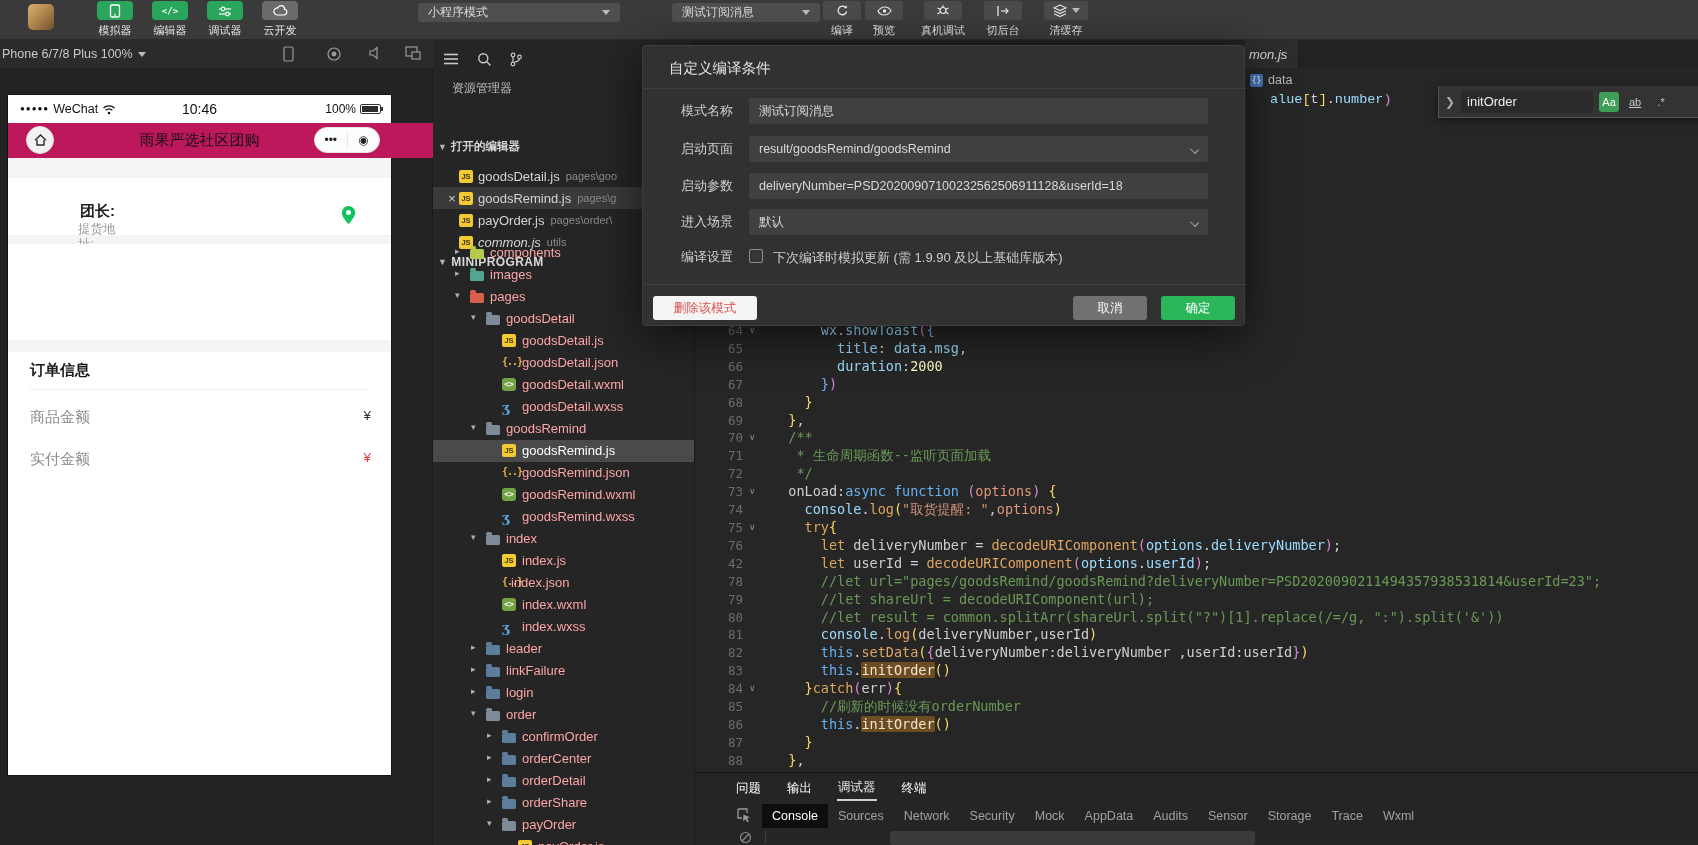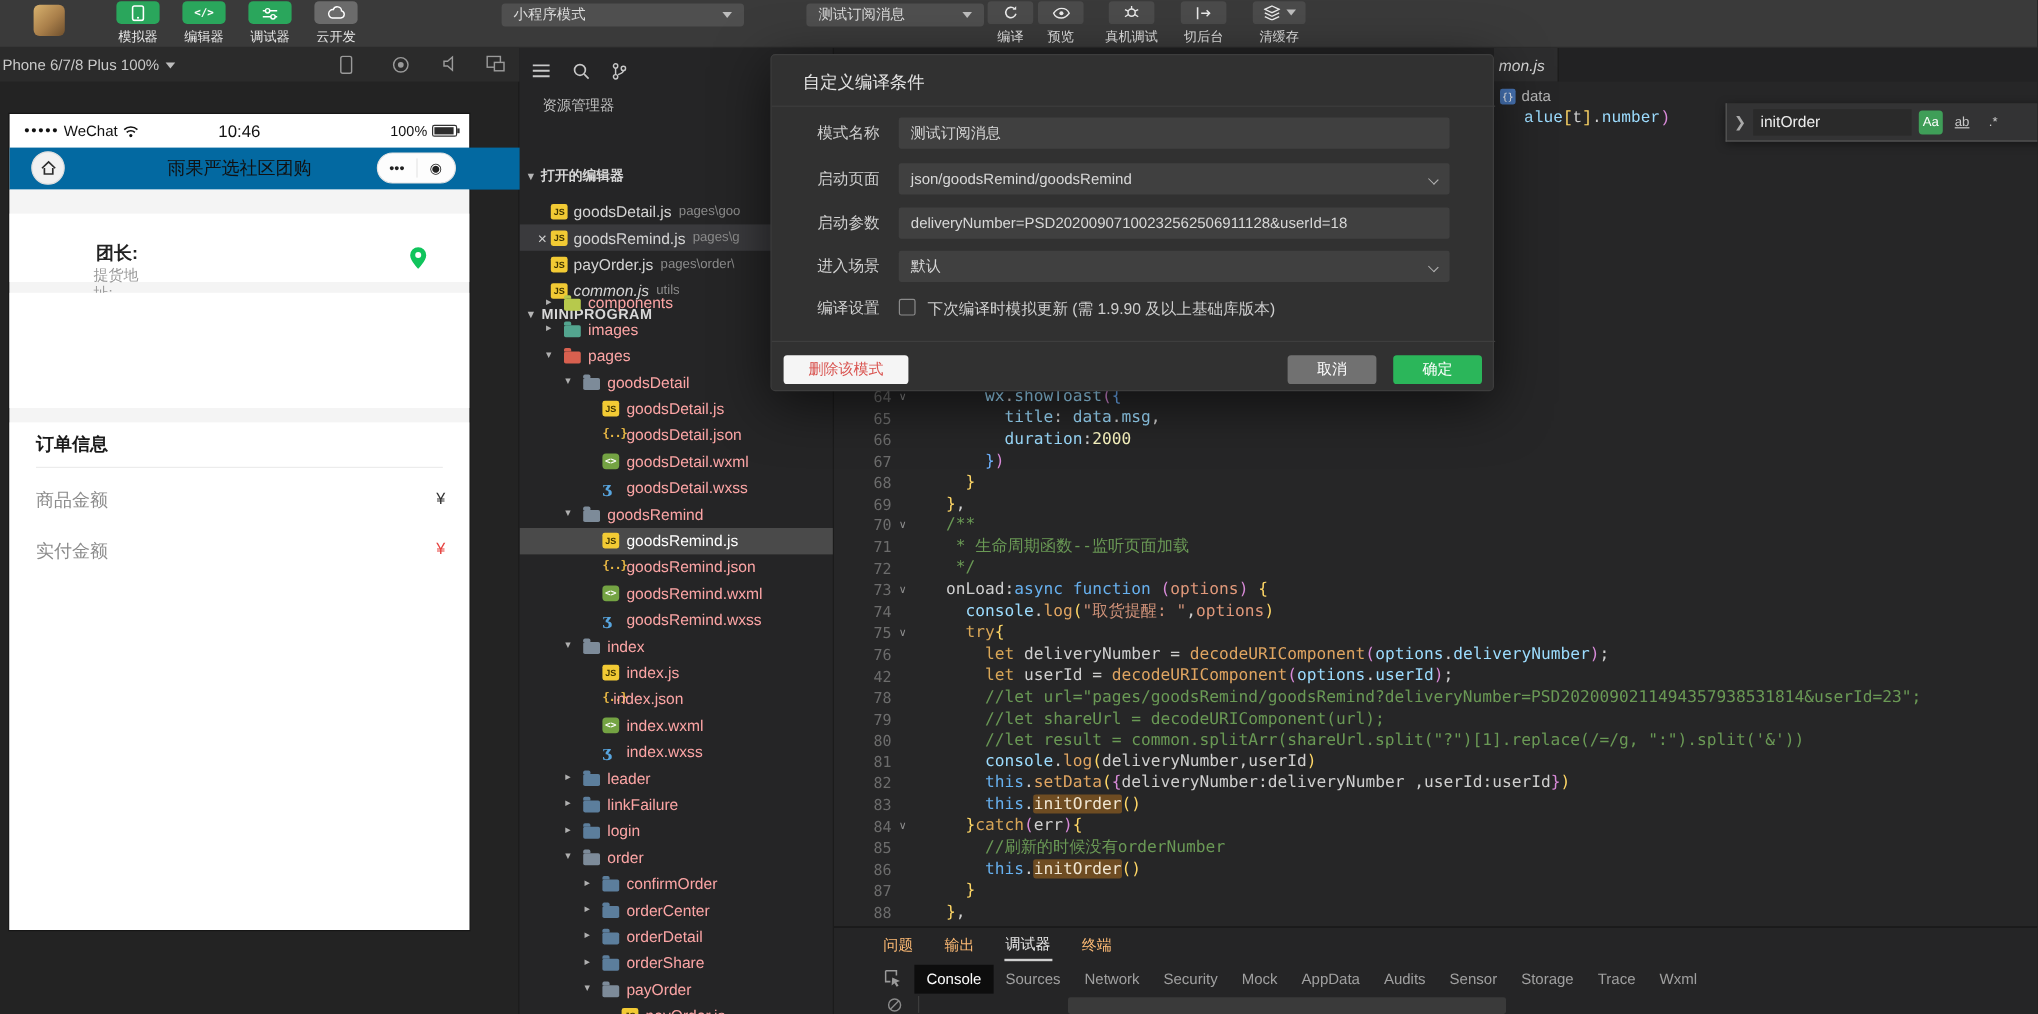--- a/index.html
+++ b/index.html
@@ -33,21 +33,21 @@
   .sim-ico { position:absolute; top:6px; color:#9a9a9a; }
   #phone { left:8px; top:55px; width:383px; height:680px; background:#ffffff; box-shadow:0 0 0 1px #161616; }
   #statusbar { left:0; top:0; width:383px; height:28px; }
   .sb-left { position:absolute; left:12px; top:7px; font-size:12.5px; color:#111; display:flex; align-items:center; gap:4px; }
   .dots { letter-spacing:1px; font-size:8px; position:relative; top:-1px; }
   #sb-time { position:absolute; left:0; top:6px; width:383px; text-align:center; font-size:14px; color:#111; }
   .sb-right { position:absolute; right:10px; top:7px; font-size:12px; color:#111; display:flex; align-items:center; gap:4px; }
   .battery { width:21px; height:10px; border:1px solid #333; border-radius:2px; position:relative; }
   .battery::before { content:""; position:absolute; left:1px; top:1px; bottom:1px; width:16px; background:#2d2d2d; }
   .battery::after { content:""; position:absolute; right:-3px; top:2px; width:2px; height:4px; background:#333; }
-  #navbar { left:0; top:28px; width:457px; height:35px; background:#0369a1; }
+  #navbar { left:0; top:28px; width:457px; height:35px; background:#be185d; }
   #home-btn { position:absolute; left:18px; top:3px; width:28px; height:28px; border-radius:50%; background:#f1f1f1; border:1px solid #dedede; display:flex; align-items:center; justify-content:center; color:#2c2c2c; }
   #nav-title { position:absolute; left:0; top:8px; width:383px; text-align:center; font-size:15px; color:#111; }
   #capsule { position:absolute; left:306px; top:4px; width:66px; height:26px; border:1px solid #e3e3e3; border-radius:14px; background:#fdfdfd; display:flex; align-items:center; }
   #capsule .half { flex:1; text-align:center; color:#222; font-size:12px; }
   #capsule .sep { width:1px; height:16px; background:#e6e6e6; }
   #phone-body { left:0; top:63px; width:383px; height:617px; background:#f4f4f4; }
   .card { position:absolute; left:0; width:383px; background:#fff; }
   #leader-title { position:absolute; left:72px; top:24px; font-size:15px; font-weight:bold; color:#222; }
   #leader-sub { position:absolute; left:70px; top:44px; font-size:12.5px; color:#999; line-height:15px; }
   #order-heading { position:absolute; left:22px; top:9px; font-size:15px; font-weight:bold; color:#1a1a1a; }
@@ -117,21 +117,21 @@
   .cb { position:absolute; left:106px; width:14px; height:14px; border:1px solid #8b8b8b; border-radius:2px; background:#353535; }
   .cb-label { position:absolute; left:130px; font-size:13px; color:#cfcfcf; }
   .dlg-btn { position:absolute; height:24px; border-radius:3px; font-size:12.5px; text-align:center; line-height:24px; }
   #btn-delete { left:10px; top:250px; width:104px; background:#f5f5f5; color:#d9534f; }
   #btn-cancel { left:430px; top:250px; width:74px; background:#717171; color:#fff; }
   #btn-confirm { left:518px; top:250px; width:74px; background:#2bb65a; color:#fff; }
 
   
   #panel { left:695px; top:772px; width:1003px; height:73px; background:#252526; border-top:1px solid #151515; }
   #panel-tabs { position:absolute; left:40px; top:0; height:29px; display:flex; align-items:center; gap:24px; }
-  .ptab { font-size:12.5px; color:#fdba74; padding:5px 1px 3px; }
+  .ptab { font-size:12.5px; color:#ffffff; padding:5px 1px 3px; }
   .ptab.active { color:#ececec; border-bottom:2px solid #d0d0d0; }
   #dev-row { position:absolute; left:0; top:29px; width:1003px; height:27px; display:flex; align-items:center; }
   #inspect-ico { margin-left:42px; color:#9a9a9a; }
   #dev-tabs { display:flex; margin-left:10px; }
   .dtab { font-size:12.5px; color:#a0a0a0; padding:5px 10px; white-space:nowrap; }
   .dtab.active { background:#0d0d0d; color:#fff; }
   #panel-row3 { position:absolute; left:0; top:56px; width:1003px; height:17px; }
   #clear-ico { position:absolute; left:44px; top:2px; color:#8a8a8a; }
   #row3-sep { position:absolute; left:70px; top:1px; width:1px; height:14px; background:#3c3c3c; }
   #filter-box { position:absolute; left:195px; top:2px; width:365px; height:14px; background:#3a3a3a; border-radius:2px; }
@@ -736,21 +736,21 @@
 
   <div id="dialog" class="abs">
     <div id="dlg-title">自定义编译条件</div>
     <div class="dlg-div" style="top:42px;"></div>
 
     <div class="dlg-label" style="top:52px;">模式名称</div>
     <div class="dlg-ctl" style="top:52px;">测试订阅消息</div>
 
     <div class="dlg-label" style="top:90px;">启动页面</div>
     <div class="dlg-ctl" style="top:90px;">
-      <span>json/goodsRemind/goodsRemind</span>
+      <span>result/goodsRemind/goodsRemind</span>
       <span class="chev"></span>
     </div>
 
     <div class="dlg-label" style="top:127px;">启动参数</div>
     <div class="dlg-ctl" style="top:127px;">deliveryNumber=PSD20200907100232562506911128&amp;userId=18</div>
 
     <div class="dlg-label" style="top:163px;">进入场景</div>
     <div class="dlg-ctl" style="top:163px;">
       <span>默认</span>
       <span class="chev"></span>

